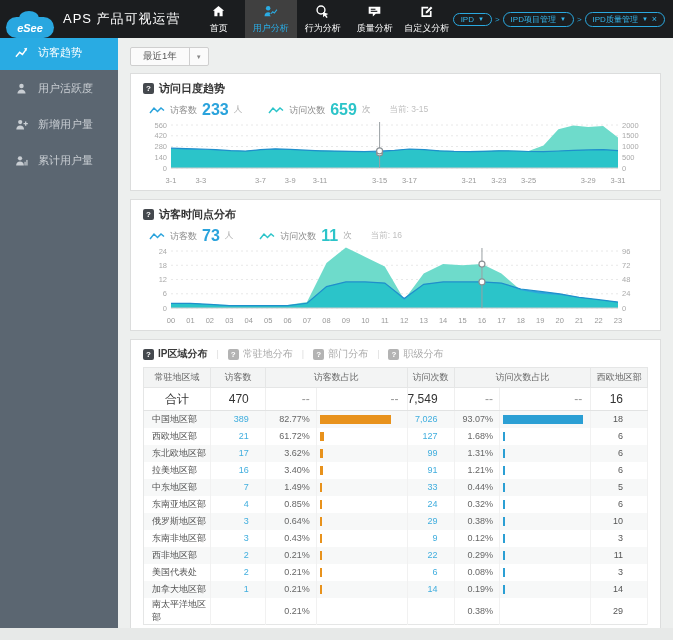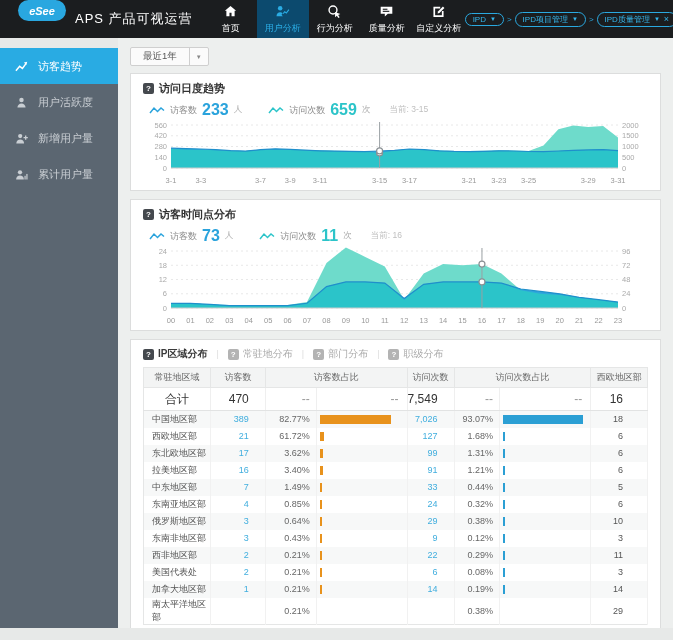--- a/index.html
+++ b/index.html
@@ -1,36 +1,36 @@
 <!DOCTYPE html>
 <html><head>
 <meta charset="utf-8">
 <style>
   *{box-sizing:border-box;margin:0;padding:0}
   html,body{width:673px;height:640px;overflow:hidden;background:#e7e9e8;
     font-family:"Liberation Sans","DejaVu Sans",sans-serif}
   
   .hdr{position:absolute;top:0;left:0;right:0;height:38px;background:#1b1d1f;display:flex;align-items:stretch;z-index:5}
-  .logo{display:flex;align-items:flex-start;padding-left:18px;cursor:pointer}
+  .logo{display:flex;align-items:flex-end;padding-left:6px;cursor:pointer}
   .cloud{position:relative;width:48px;height:21px;background:#29a7e0;border-radius:11px;display:flex;align-items:center;justify-content:center}
   .cloud::before{content:"";position:absolute;top:-6px;left:13px;width:20px;height:14px;background:#29a7e0;border-radius:50%}
   .cloud span{position:relative;color:#fff;font-style:italic;font-weight:bold;font-size:11px;z-index:1}
   .apptitle{color:#fff;font-size:13px;margin-left:9px;align-self:center;letter-spacing:1px;white-space:nowrap}
   .nav{display:flex;margin-left:12px}
   .nav .nitem{width:52px;display:flex;flex-direction:column;align-items:center;justify-content:center;gap:3px;color:#fff;font-size:9px;cursor:pointer;white-space:nowrap}
   .nav .nitem svg{width:15px;height:15px;fill:currentColor}
-  .nav .nitem.active{background:#0c4a6e;color:#2aace4}
+  .nav .nitem.active{background:#404040;color:#2aace4}
   .hright{margin-left:auto;display:flex;align-items:center;padding-right:10px;gap:7px}
   .pills{display:flex;align-items:center;gap:3px}
   .pill{border:1px solid #2aa9e0;color:#35b6ec;border-radius:9px;font-size:8px;padding:1px 7px;display:flex;gap:4px;align-items:center;white-space:nowrap;cursor:pointer}
   .pill .car{font-size:6px}
   .pill .x{font-size:9px;line-height:1}
   .bsep{color:#2aa9e0;font-size:8px}
   
-  .sidebar{position:absolute;top:48px;left:0;width:139px;bottom:12px;background:#5b6671}
+  .sidebar{position:absolute;top:34px;left:0;width:139px;bottom:12px;background:#5b6671}
   .sitem{height:36px;display:flex;align-items:center;gap:10px;padding-left:15px;color:#c9ced3;font-size:11px;cursor:pointer;white-space:nowrap}
   .sitem svg{width:13px;height:13px;fill:currentColor;stroke:currentColor}
   .sitem.active{background:#29abe3;color:#fff}
   
   main{position:absolute;left:118px;top:38px;right:0;bottom:12px;background:#edefee;padding:7px 12px;overflow:hidden}
   .toolbar{margin-bottom:7px}
   .range-btn{display:inline-flex;border:1px solid #cfcfcf;border-radius:2px;background:#fbfbfb;font-size:9.5px;color:#555;cursor:pointer}
   .range-btn .lbl{padding:2px 12px}
   .range-btn .car{border-left:1px solid #cfcfcf;padding:2px 6px;color:#888;font-size:6px;display:flex;align-items:center}
   .panel{background:#fff;border:1px solid #dcdddd;margin-bottom:8px;padding:7px 12px 3px}

